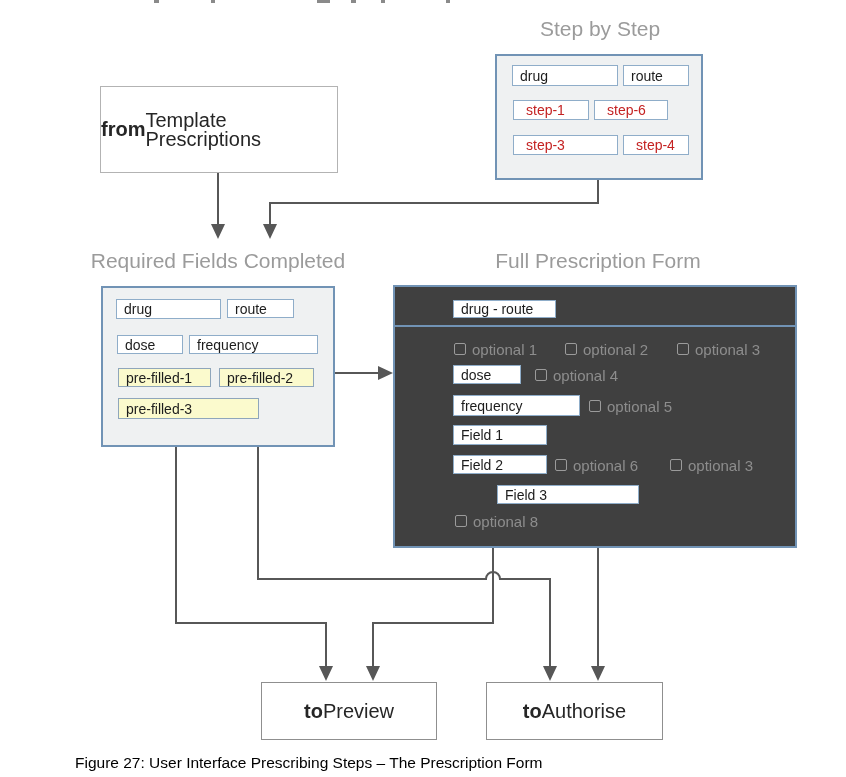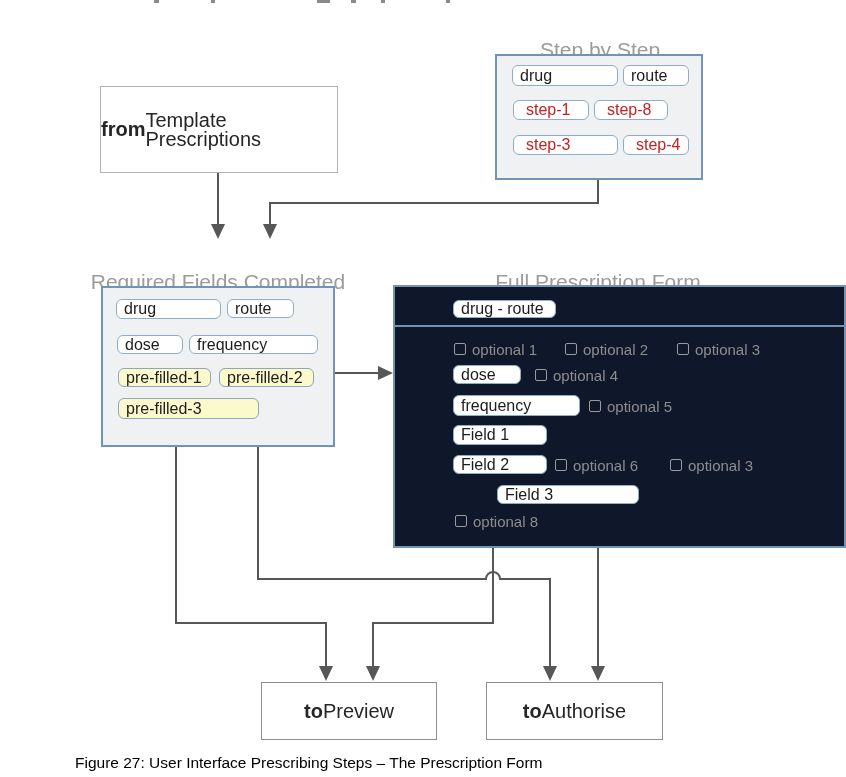--- a/index.html
+++ b/index.html
@@ -1,32 +1,32 @@
 <!DOCTYPE html>
 <html><head>
 <meta charset="utf-8">
 <style>
   html,body{margin:0;padding:0;background:#fff;}
   #stage{
     position:relative;width:846px;height:777px;background:#ffffff;overflow:hidden;
     font-family:"Liberation Sans","DejaVu Sans",sans-serif;
   }
   .frag{position:absolute;top:0;height:3px;background:#8a8a8a;}
-  .title{position:absolute;font-size:21px;color:#9b9b9b;text-align:center;white-space:nowrap;margin-top:21px;}
+  .title{position:absolute;font-size:21px;color:#9b9b9b;text-align:center;white-space:nowrap;}
   .panel{position:absolute;background:#eff1f2;border:2px solid #7193b5;box-sizing:border-box;}
   .node{
     position:absolute;background:#fff;border:1.5px solid #8f8f8f;box-sizing:border-box;
     display:flex;flex-direction:row;justify-content:center;align-items:center;
     font-size:20px;color:#262626;line-height:19px;
   }
   .node .em{font-weight:bold;}
   .field{
-    position:absolute;background:#fff;border:1.5px solid #8fadc9;border-radius:6px;
+    position:absolute;background:#fff;border:1.5px solid #8fadc9;border-radius:0;
     box-sizing:border-box;display:flex;align-items:center;padding-left:7px;
-    font-size:16px;color:#1c1c1c;white-space:nowrap;overflow:hidden;
+    font-size:14px;color:#1c1c1c;white-space:nowrap;overflow:hidden;
   }
   .field.yellow{background:#fbfacd;border-color:#8fa6bb;}
   .field.red{color:#c42222;padding-left:12px;}
   .divider{position:absolute;left:0;width:100%;height:2px;background:#7193b5;}
   .cb{position:absolute;display:flex;align-items:center;gap:6px;height:16px;}
   .cb-box{width:12px;height:12px;border:1.5px solid #9b9b9b;border-radius:2px;box-sizing:border-box;background:transparent;flex:0 0 auto;}
   .cb-label{font-size:15px;color:#8d8d8d;white-space:nowrap;}
   .caption{position:absolute;left:75px;top:754px;font-size:15.5px;color:#000;}
   svg.wires{position:absolute;left:0;top:0;pointer-events:none;}
   svg.wires path{fill:none;stroke:#575757;stroke-width:2;}
@@ -64,38 +64,38 @@
   <div class="node" style="left:100px;top:86px;width:238px;height:87px;border-width:1px;border-color:#b3b3b3;">
     <span class="em">from</span>
     <span>Template Prescriptions</span>
   </div>
 
   <div class="title" style="left:470px;top:17px;width:260px;">Step by Step</div>
   <div class="panel" style="left:495px;top:54px;width:208px;height:126px;">
     <div class="field" style="left:15px;top:9px;width:106px;height:21px;">drug</div>
     <div class="field" style="left:126px;top:9px;width:66px;height:21px;">route</div>
     <div class="field red" style="left:16px;top:44px;width:76px;height:20px;">step-1</div>
-    <div class="field red" style="left:97px;top:44px;width:74px;height:20px;">step-8</div>
+    <div class="field red" style="left:97px;top:44px;width:74px;height:20px;">step-6</div>
     <div class="field red" style="left:16px;top:79px;width:105px;height:20px;">step-3</div>
     <div class="field red" style="left:126px;top:79px;width:66px;height:20px;">step-4</div>
   </div>
 
   <div class="title" style="left:78px;top:249px;width:280px;">Required Fields Completed</div>
   <div class="panel" style="left:101px;top:286px;width:234px;height:161px;">
     <div class="field" style="left:13px;top:11px;width:105px;height:20px;">drug</div>
     <div class="field" style="left:124px;top:11px;width:67px;height:19px;">route</div>
     <div class="field" style="left:14px;top:47px;width:66px;height:19px;">dose</div>
     <div class="field" style="left:86px;top:47px;width:129px;height:19px;">frequency</div>
     <div class="field yellow" style="left:15px;top:80px;width:93px;height:19px;">pre-filled-1</div>
     <div class="field yellow" style="left:116px;top:80px;width:95px;height:19px;">pre-filled-2</div>
     <div class="field yellow" style="left:15px;top:110px;width:141px;height:21px;">pre-filled-3</div>
   </div>
 
   <div class="title" style="left:393px;top:249px;width:410px;">Full Prescription Form</div>
-  <div class="panel" style="left:393px;top:285px;width:453px;height:263px;background:#0f172a;">
+  <div class="panel" style="left:393px;top:285px;width:404px;height:263px;background:#404040;">
     <div class="field" style="left:58px;top:13px;width:103px;height:18px;">drug - route</div>
     <div class="divider" style="top:38px;"></div>
 
     <div class="cb" style="left:59px;top:54px;">
       <span class="cb-box"></span>
       <span class="cb-label">optional 1</span>
     </div>
     <div class="cb" style="left:170px;top:54px;">
       <span class="cb-box"></span>
       <span class="cb-label">optional 2</span>

